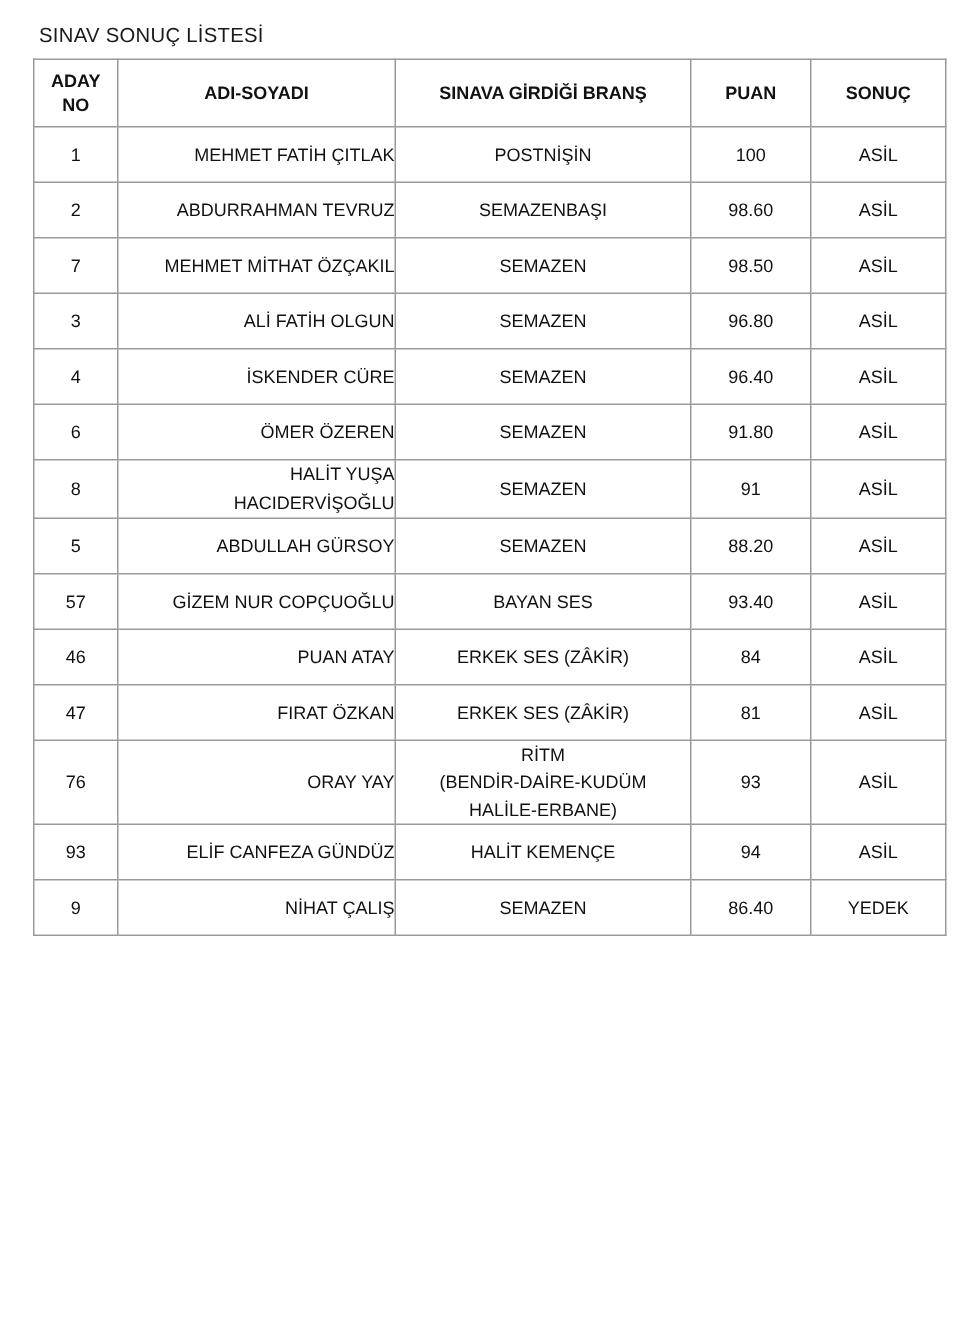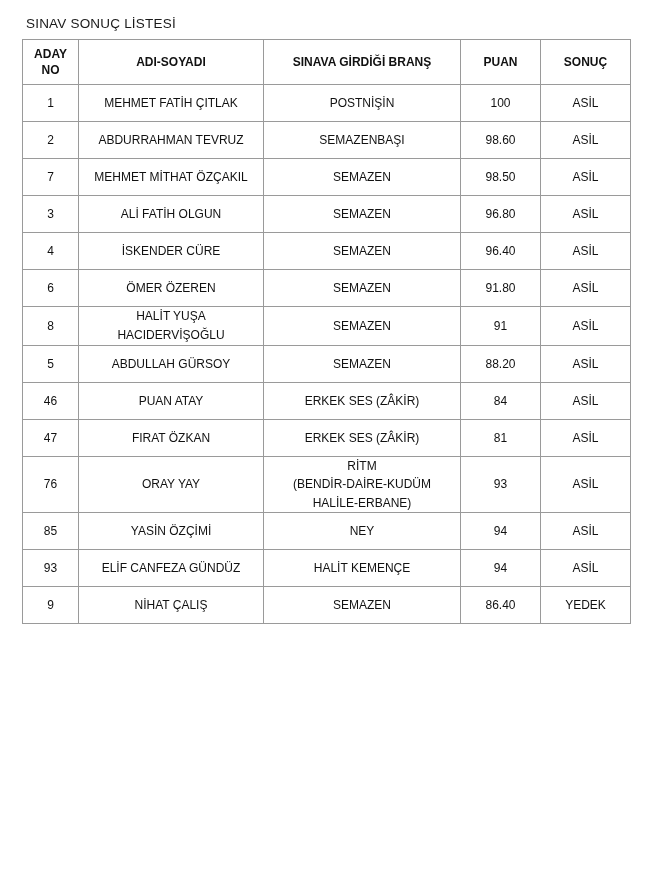--- a/index.html
+++ b/index.html
@@ -50,21 +50,21 @@
   .col-no     { width: 56px; }
   .col-name   { width: 185px; }
   .col-branch { width: 197px; }
   .col-score  { width: 80px; }
   .col-result { width: 90px; }
 
   td.c-no, td.c-score, td.c-result, td.c-branch {
     text-align: center;
   }
   td.c-name {
-    text-align: center;
+    text-align: right;
     padding-left: 10px;
   }
   td {
     height: 36px;
     vertical-align: middle;
     line-height: 1.5;
   }
   td.multi {
     line-height: 1.55;
   }
@@ -151,20 +151,27 @@
           <td class="c-result">ASİL</td>
         </tr>
         <tr>
           <td class="c-no">5</td>
           <td class="c-name">ABDULLAH GÜRSOY</td>
           <td class="c-branch">SEMAZEN</td>
           <td class="c-score">88.20</td>
           <td class="c-result">ASİL</td>
         </tr>
         <tr>
+          <td class="c-no">57</td>
+          <td class="c-name">GİZEM NUR COPÇUOĞLU</td>
+          <td class="c-branch">BAYAN SES</td>
+          <td class="c-score">93.40</td>
+          <td class="c-result">ASİL</td>
+        </tr>
+        <tr>
           <td class="c-no">46</td>
           <td class="c-name">PUAN ATAY</td>
           <td class="c-branch">ERKEK SES (ZÂKİR)</td>
           <td class="c-score">84</td>
           <td class="c-result">ASİL</td>
         </tr>
         <tr>
           <td class="c-no">47</td>
           <td class="c-name">FIRAT ÖZKAN</td>
           <td class="c-branch">ERKEK SES (ZÂKİR)</td>
@@ -172,27 +179,20 @@
           <td class="c-result">ASİL</td>
         </tr>
         <tr>
           <td class="c-no">76</td>
           <td class="c-name">ORAY YAY</td>
           <td class="c-branch multi"><span class="cell-lines"><span>RİTM</span><span>(BENDİR-DAİRE-KUDÜM</span><span>HALİLE-ERBANE)</span></span></td>
           <td class="c-score">93</td>
           <td class="c-result">ASİL</td>
         </tr>
         <tr>
-          <td class="c-no">85</td>
-          <td class="c-name">YASİN ÖZÇİMİ</td>
-          <td class="c-branch">NEY</td>
-          <td class="c-score">94</td>
-          <td class="c-result">ASİL</td>
-        </tr>
-        <tr>
           <td class="c-no">93</td>
           <td class="c-name">ELİF CANFEZA GÜNDÜZ</td>
           <td class="c-branch">HALİT KEMENÇE</td>
           <td class="c-score">94</td>
           <td class="c-result">ASİL</td>
         </tr>
         <tr>
           <td class="c-no">9</td>
           <td class="c-name">NİHAT ÇALIŞ</td>
           <td class="c-branch">SEMAZEN</td>

